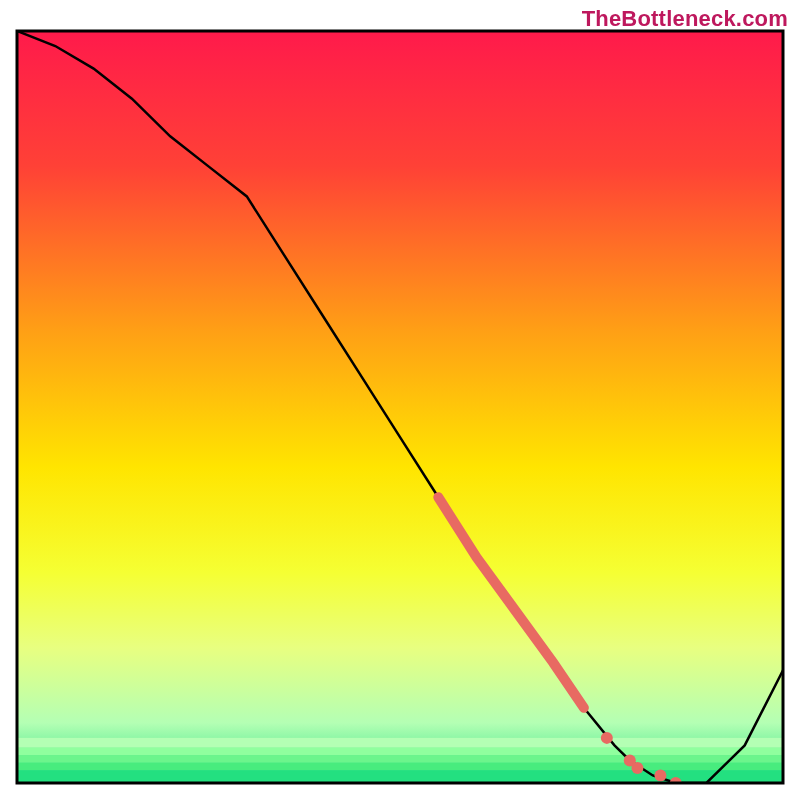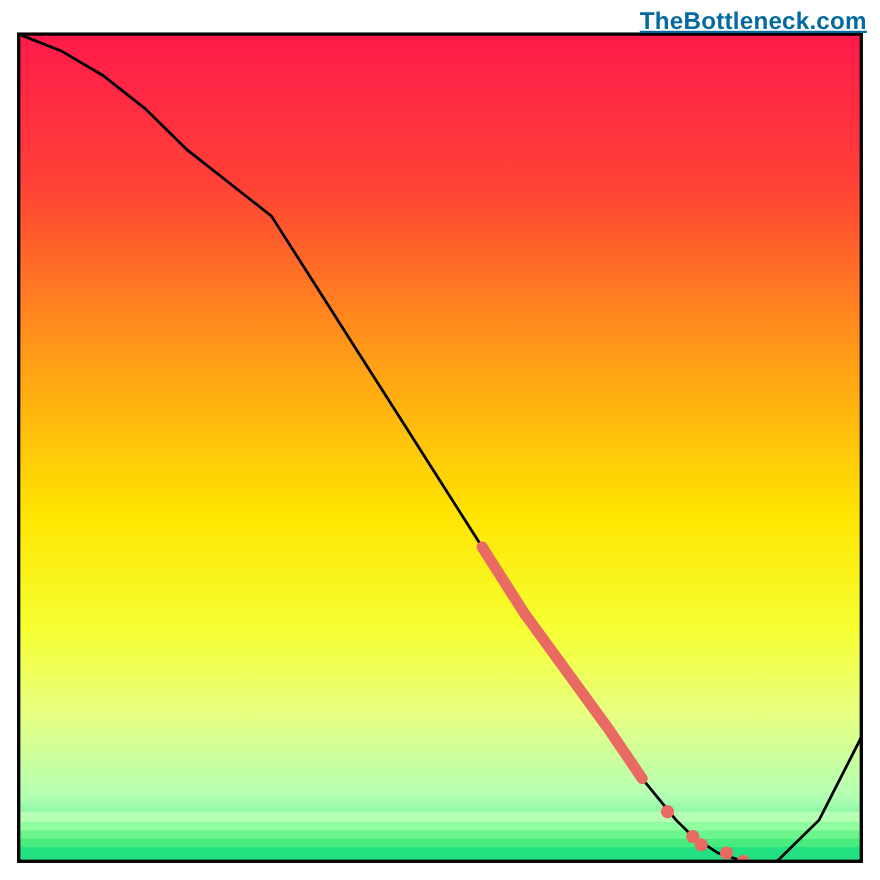--- a/index.html
+++ b/index.html
@@ -5,24 +5,23 @@
   * { margin: 0; padding: 0; box-sizing: border-box; }
   html, body { width: 800px; height: 800px; overflow: hidden; background: #fff; }
   .wrap { position: relative; width: 800px; height: 800px; }
   .watermark {
     position: absolute;
     top: 6px;
     right: 12px;
     font-family: Arial, Helvetica, sans-serif;
     font-size: 22px;
     font-weight: 600;
-    color: #0369a1;
+    color: #be185d;
     letter-spacing: 0.2px;
     z-index: 10;
-    text-decoration: underline;
   }
   svg.chart { position: absolute; top: 0; left: 0; width: 800px; height: 800px; display: block; }
 </style>
 </head>
 <body>
 
 <div class="wrap">
   <div class="watermark">TheBottleneck.com</div>
   <svg class="chart" viewBox="0 0 800 800">
     <defs>

